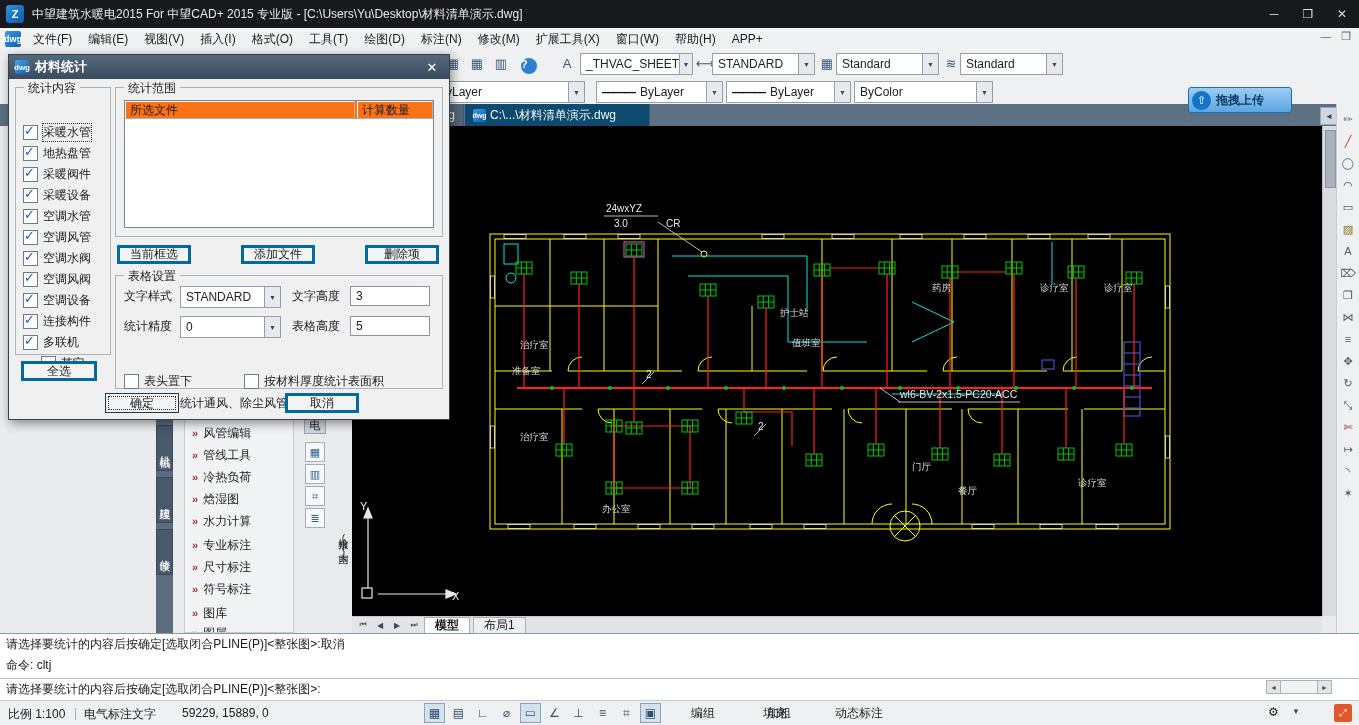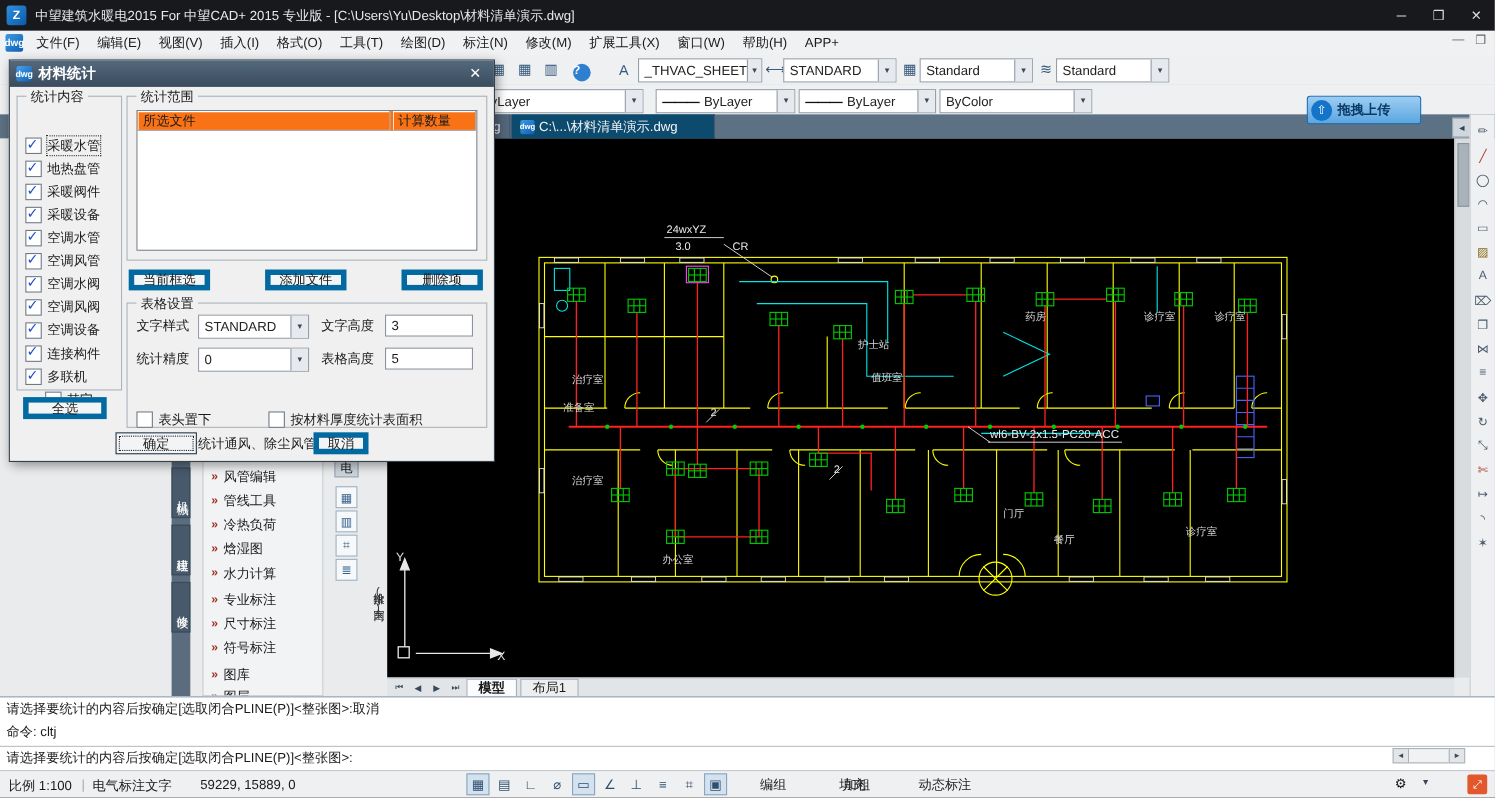--- a/index.html
+++ b/index.html
@@ -91,21 +91,21 @@
   .dlg-ico{width:14px;height:14px;border-radius:2px;background:linear-gradient(135deg,#4aa2ec,#0d5fae);
            display:flex;align-items:center;justify-content:center;color:#fff;font-size:8px;}
   .dlg-close{margin-left:auto;width:22px;height:18px;display:flex;align-items:center;justify-content:center;font-size:13px;}
   .dlg-body{position:relative;width:100%;height:340px;}
   .grp{position:absolute;border:1px solid #aab4bc;}
   .glab{position:absolute;top:-8px;left:8px;background:#f0f0f0;padding:0 4px;}
   .cb{display:inline-block;width:13px;height:13px;background:#fff;border:1px solid #6e7a86;position:relative;flex:none;}
   .cb.checked::after{content:"✓";position:absolute;left:0px;top:-3px;color:#1f54c8;font-size:13px;font-weight:bold;}
   .cbrow{position:absolute;display:flex;align-items:center;gap:5px;height:15px;margin-top:28px;}
   .focusrect{outline:1px dotted #333;}
-  .btn{position:absolute;background:#f3f4f5;border:5px solid #0369a1;display:flex;align-items:center;justify-content:center;box-sizing:border-box;}
+  .btn{position:absolute;background:#f3f4f5;border:3px solid #0369a1;display:flex;align-items:center;justify-content:center;box-sizing:border-box;}
   .btn.default{border:1px solid #23384c;outline:1px dotted #222;outline-offset:-4px;}
   .list{position:absolute;background:#fff;border:1px solid #7a848e;}
   .lhead{display:flex;height:18px;background:#f97316;justify-content:space-between;}
   .lcell{box-sizing:border-box;padding:1px 5px;border-right:1px solid #aab2ba;border-bottom:1px solid #aab2ba;
          box-shadow:inset 1px 1px 0 #fff;}
   .field{position:absolute;background:#fff;border:1px solid #8a949e;height:20px;display:flex;align-items:center;padding-left:5px;box-sizing:border-box;}
   .dlbl{position:absolute;height:20px;display:flex;align-items:center;}
 </style>
 </head>
 <body>
@@ -614,17 +614,17 @@
           <span class="cb"></span>
             <span>按材料厚度统计表面积</span>
           </div>
         <div class="cbrow" style="left:8px;top:92px;">
           <span class="cb"></span>
             <span>按编号统计通风、除尘风管</span>
           </div>
       </div>
 
       <div class="btn default" style="left:96px;top:314px;width:74px;height:20px;">确定</div>
-      <div class="btn" style="left:276px;top:314px;width:50px;height:20px;">取消</div>
+      <div class="btn" style="left:276px;top:314px;width:74px;height:20px;">取消</div>
     </div>
   </div>
 
 </div>
 
 </body></html>

